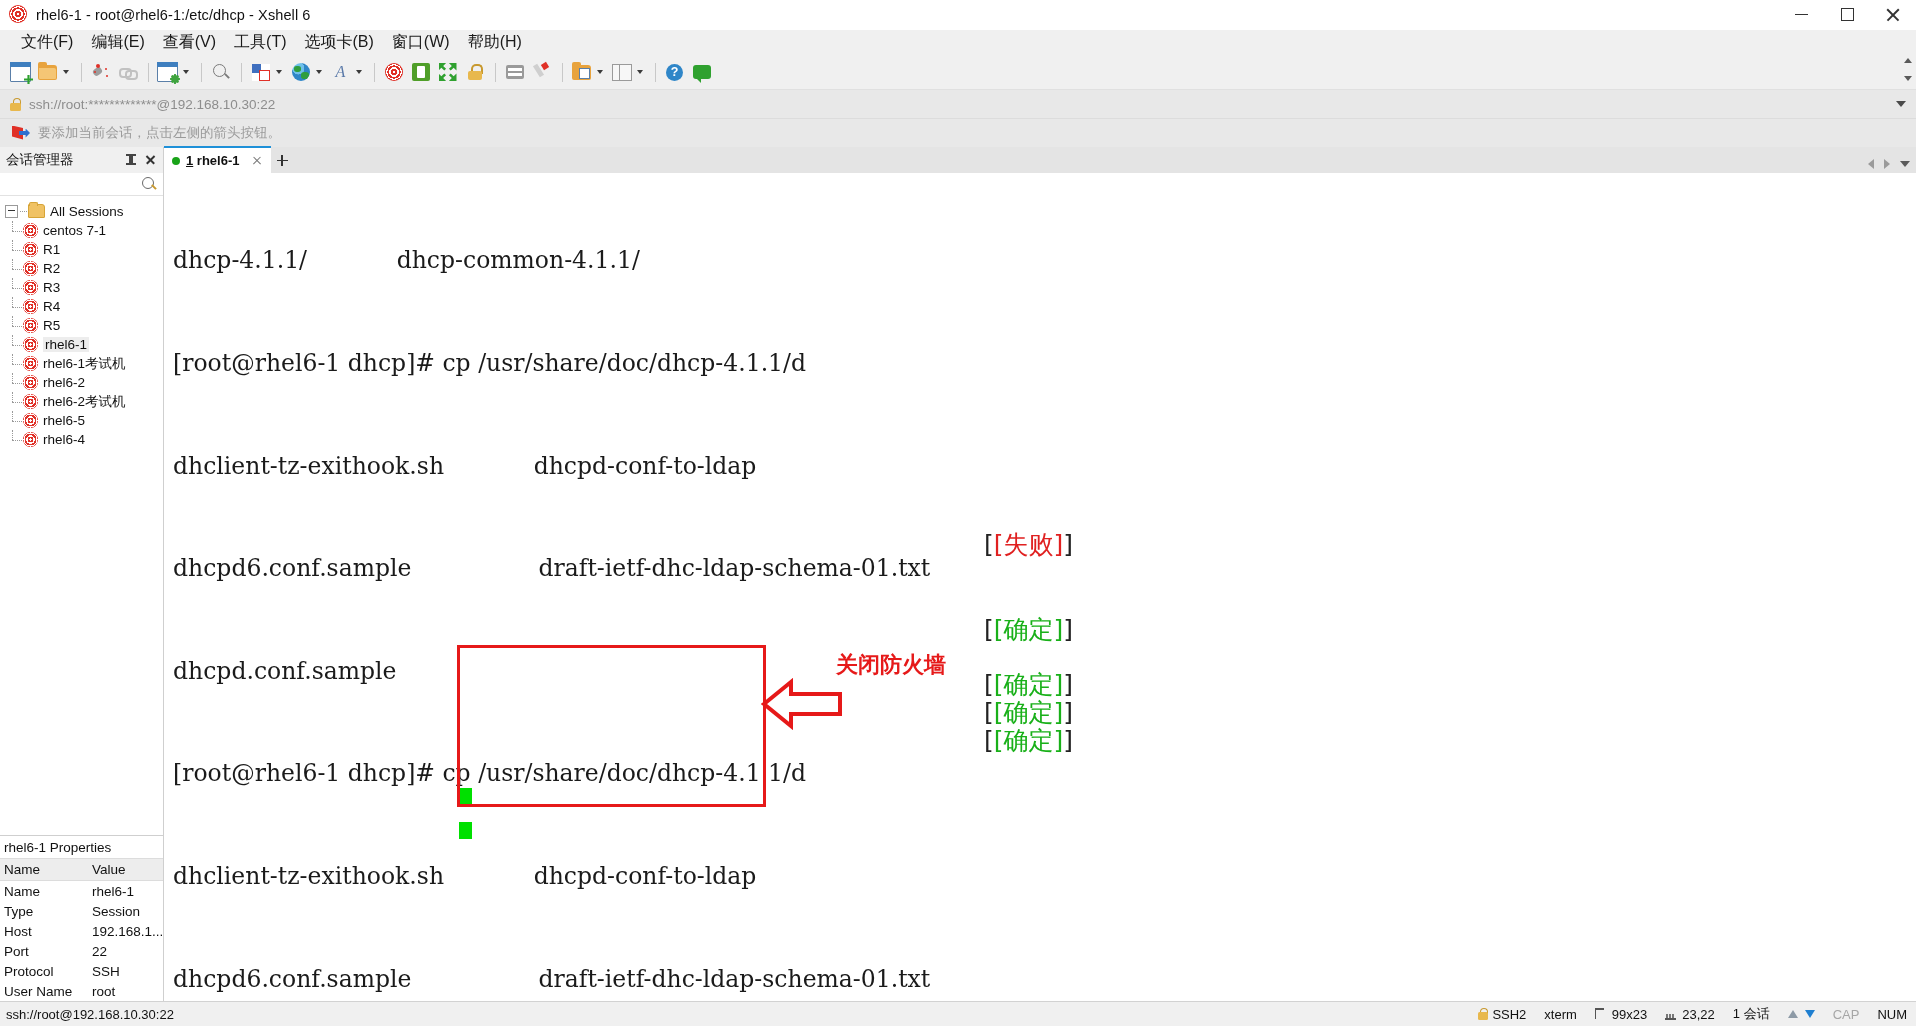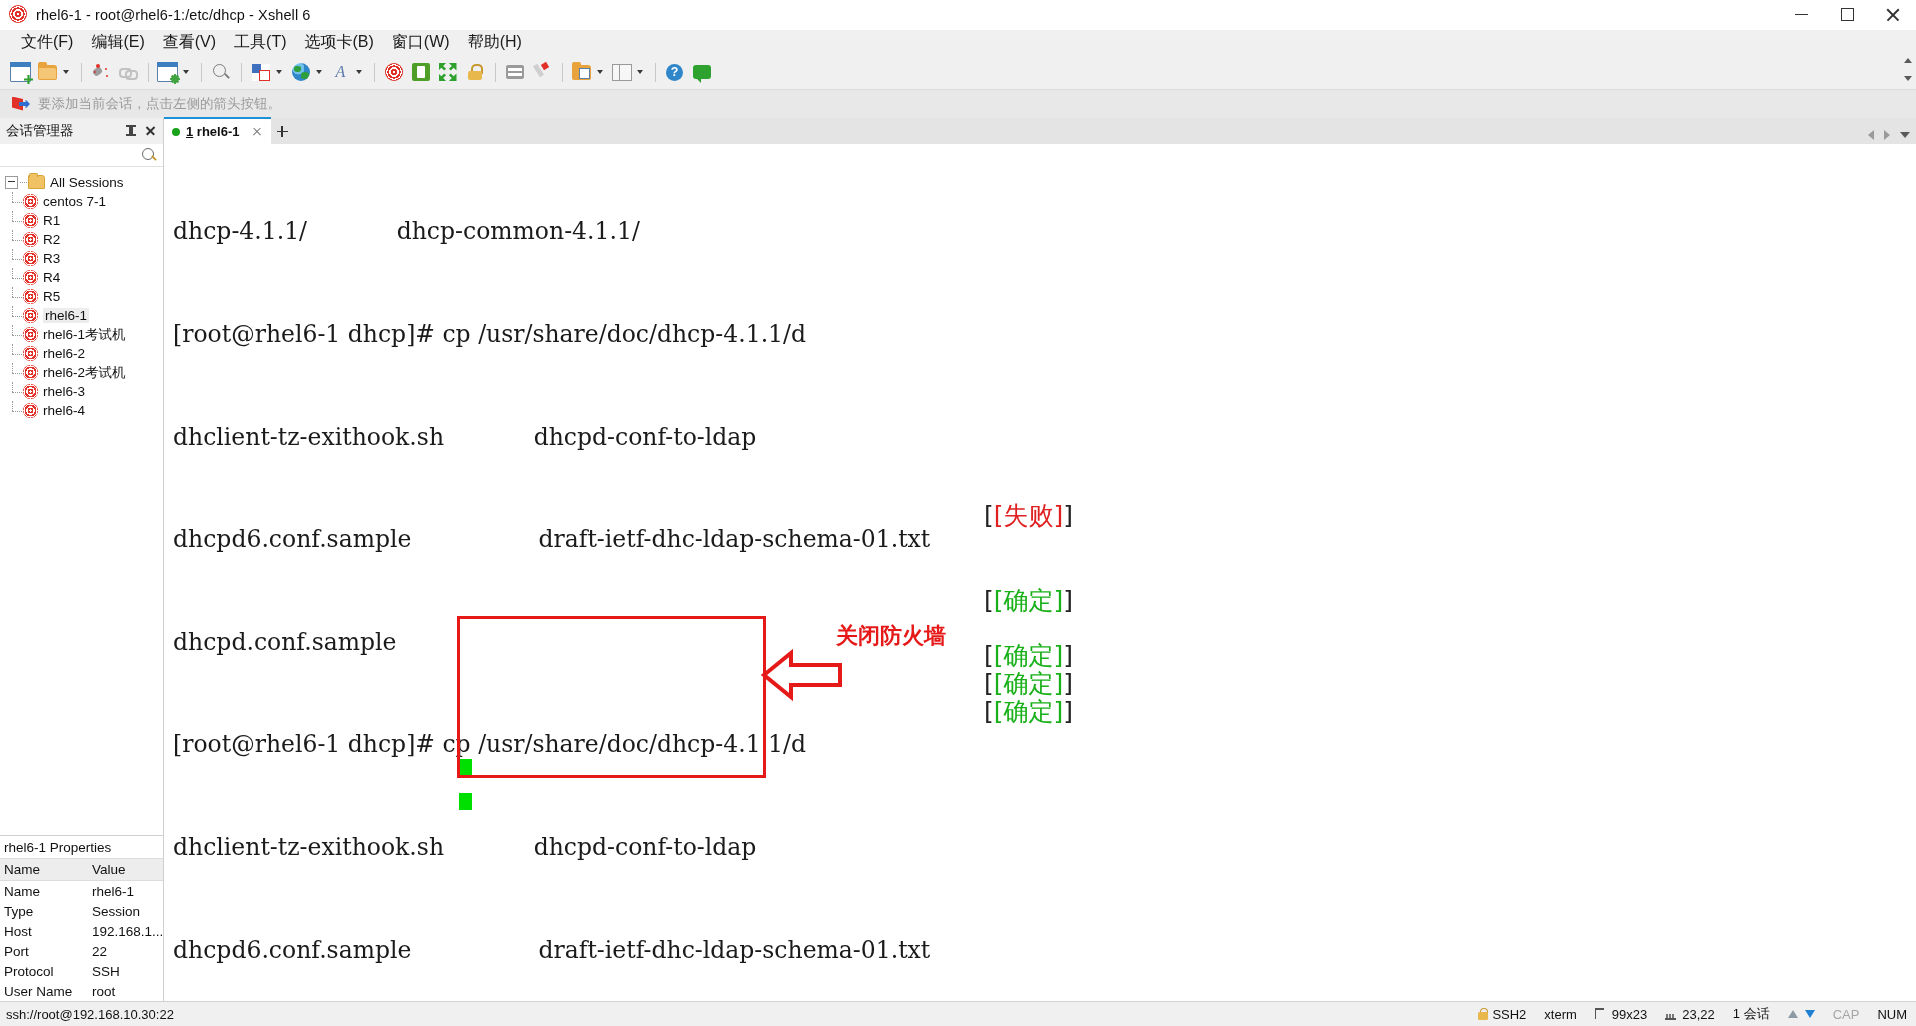--- a/index.html
+++ b/index.html
@@ -324,20 +324,25 @@
       </div>
     <div class="tbtn">
         <span class="ic ic-chat"></span>
       </div>
     <div class="tb-scroll">
       <i class="up"></i>
       <i class="dn"></i>
     </div>
   </div>
 
+  <div class="addrbar">
+    <span class="addr-lock"></span>
+    <span class="addr-text">ssh://root:*************@192.168.10.30:22</span>
+    <span class="addr-caret"></span>
+  </div>
 
   <div class="noticebar">
     <span class="notice-ico"></span>
     <span class="notice-text">要添加当前会话，点击左侧的箭头按钮。</span>
   </div>
 
   <div class="mid">
 
     <div class="sidebar">
       <div class="sb-header">
@@ -401,21 +406,21 @@
             <span class="tree-label">rhel6-2</span>
           </div>
         <div class="tree-item">
             <span class="elbow"></span>
             <span class="tree-snail"></span>
             <span class="tree-label">rhel6-2考试机</span>
           </div>
         <div class="tree-item">
             <span class="elbow"></span>
             <span class="tree-snail"></span>
-            <span class="tree-label">rhel6-3</span>
+            <span class="tree-label">rhel6-5</span>
           </div>
         <div class="tree-item last">
             <span class="elbow"></span>
             <span class="tree-snail"></span>
             <span class="tree-label">rhel6-4</span>
           </div>
       </div>
 
       <div class="sb-props">
         <div class="props-title">rhel6-1 Properties</div>

